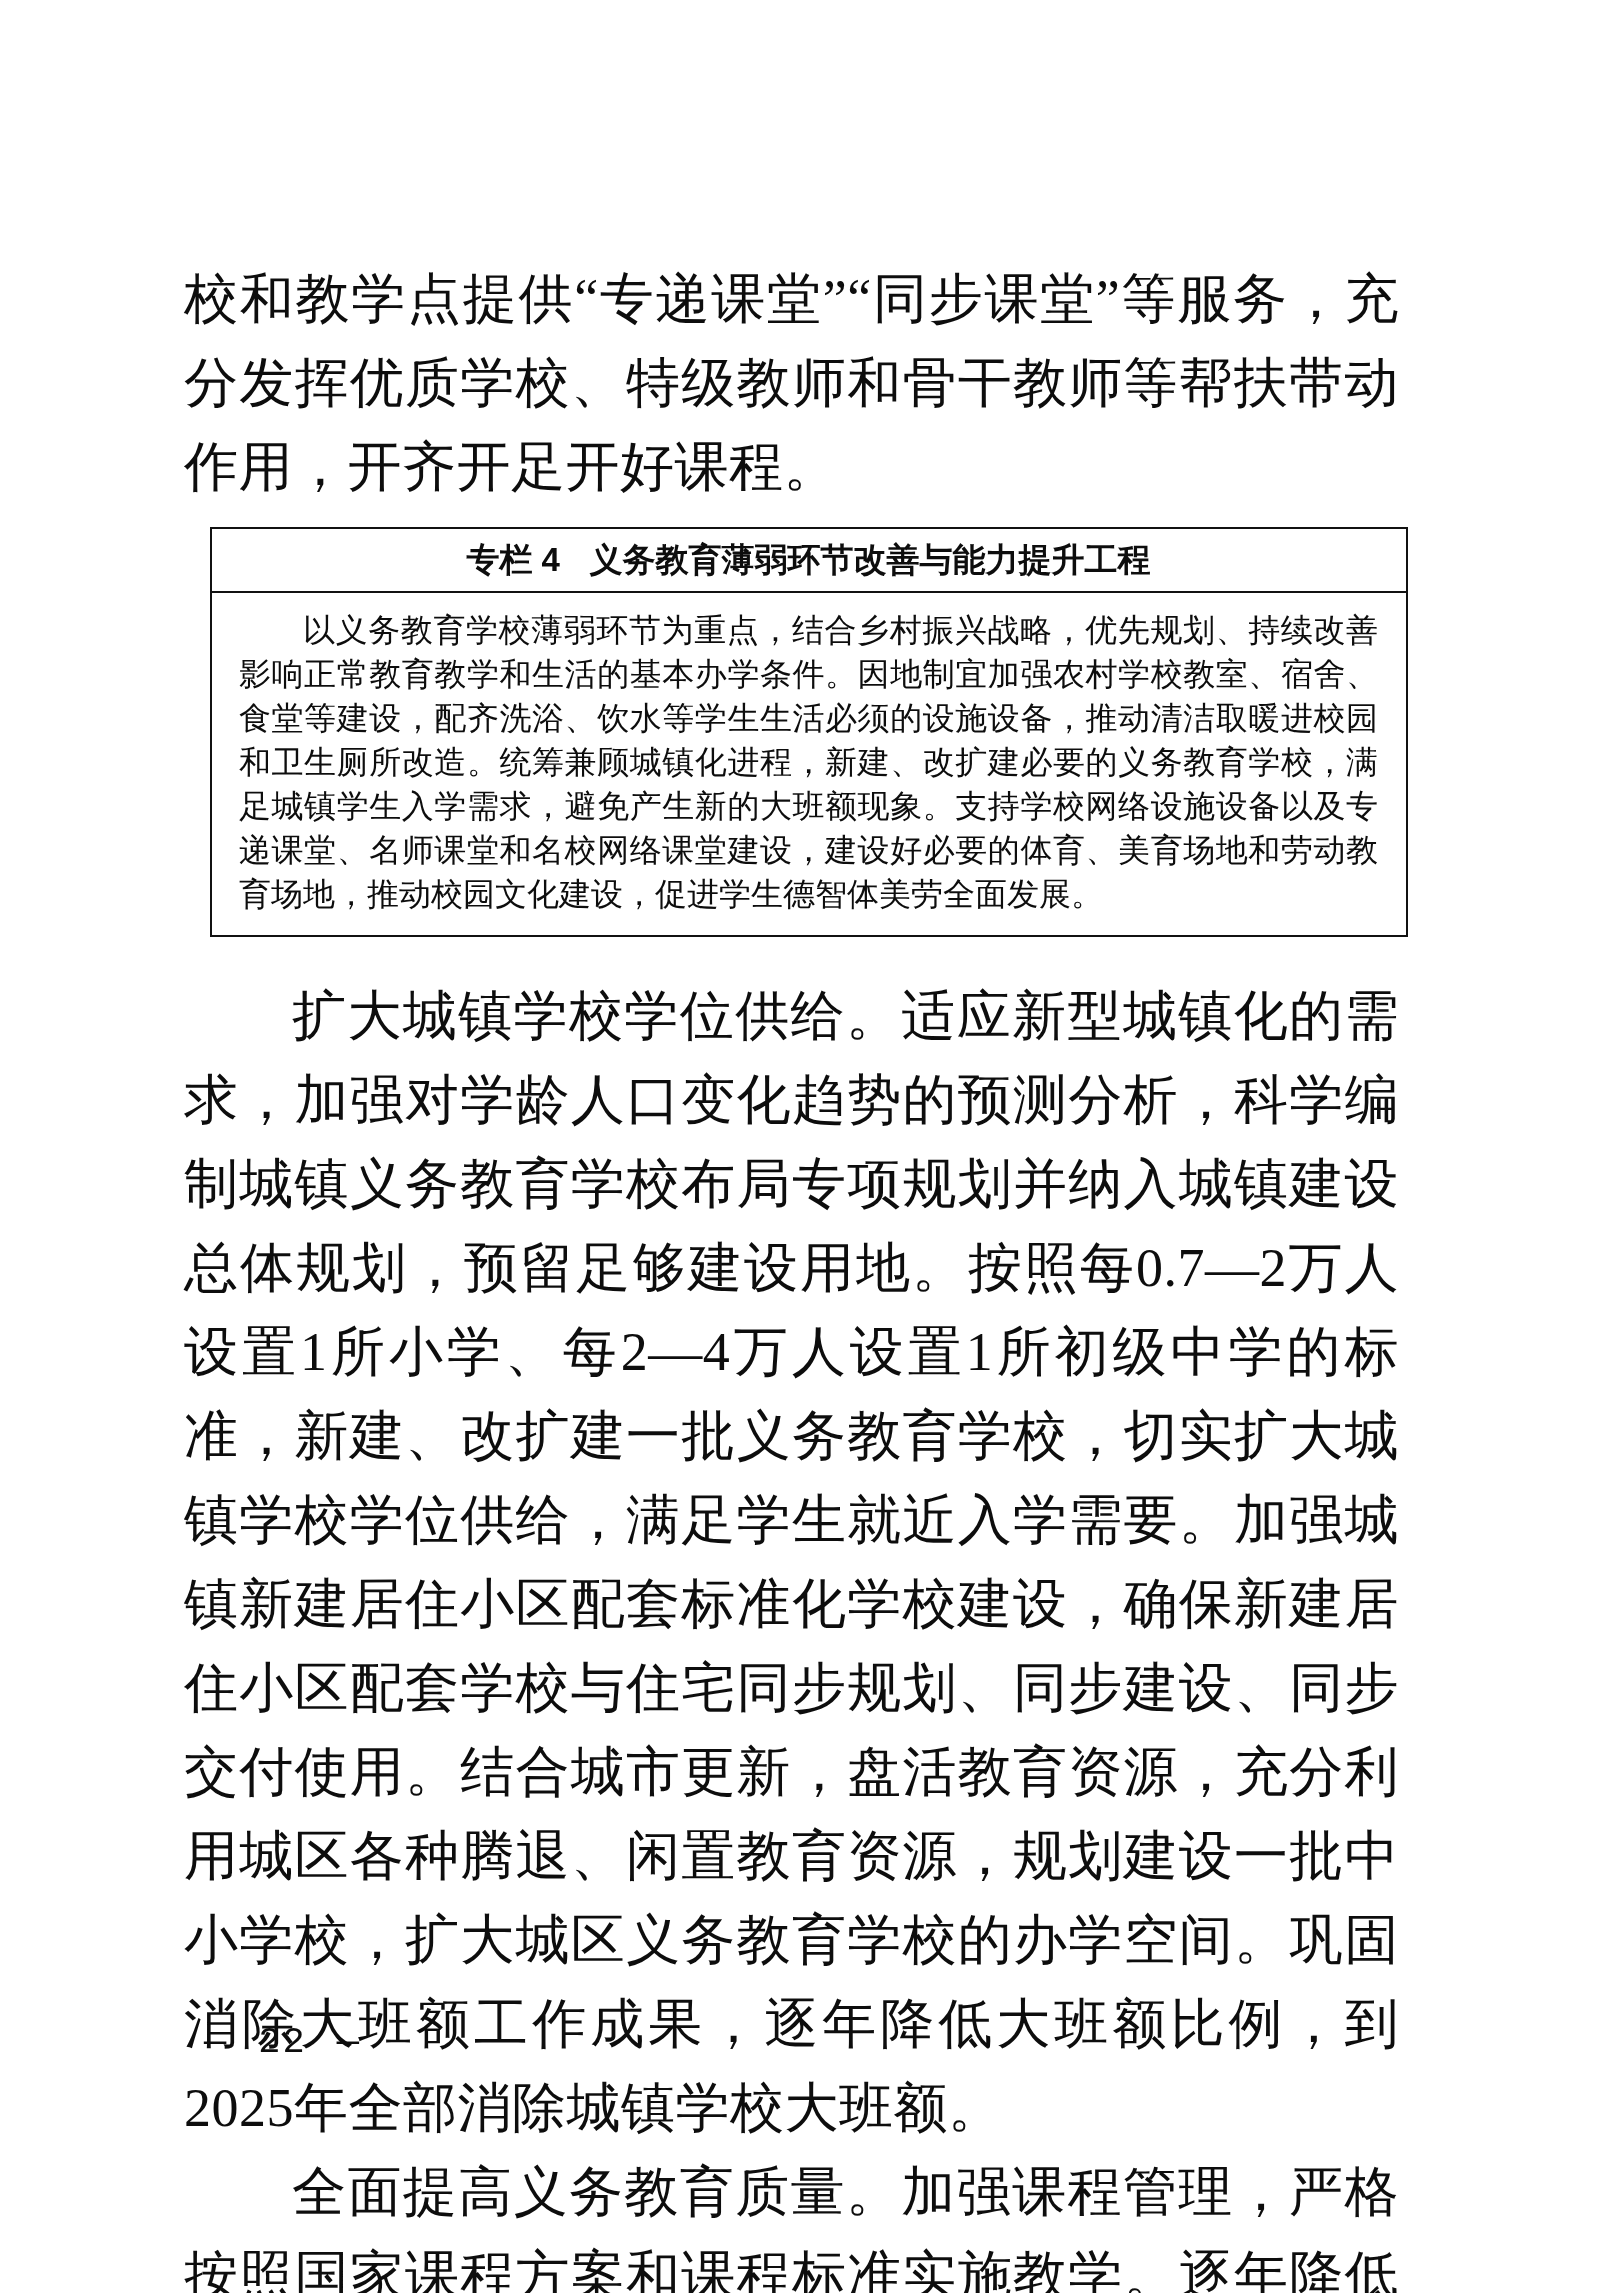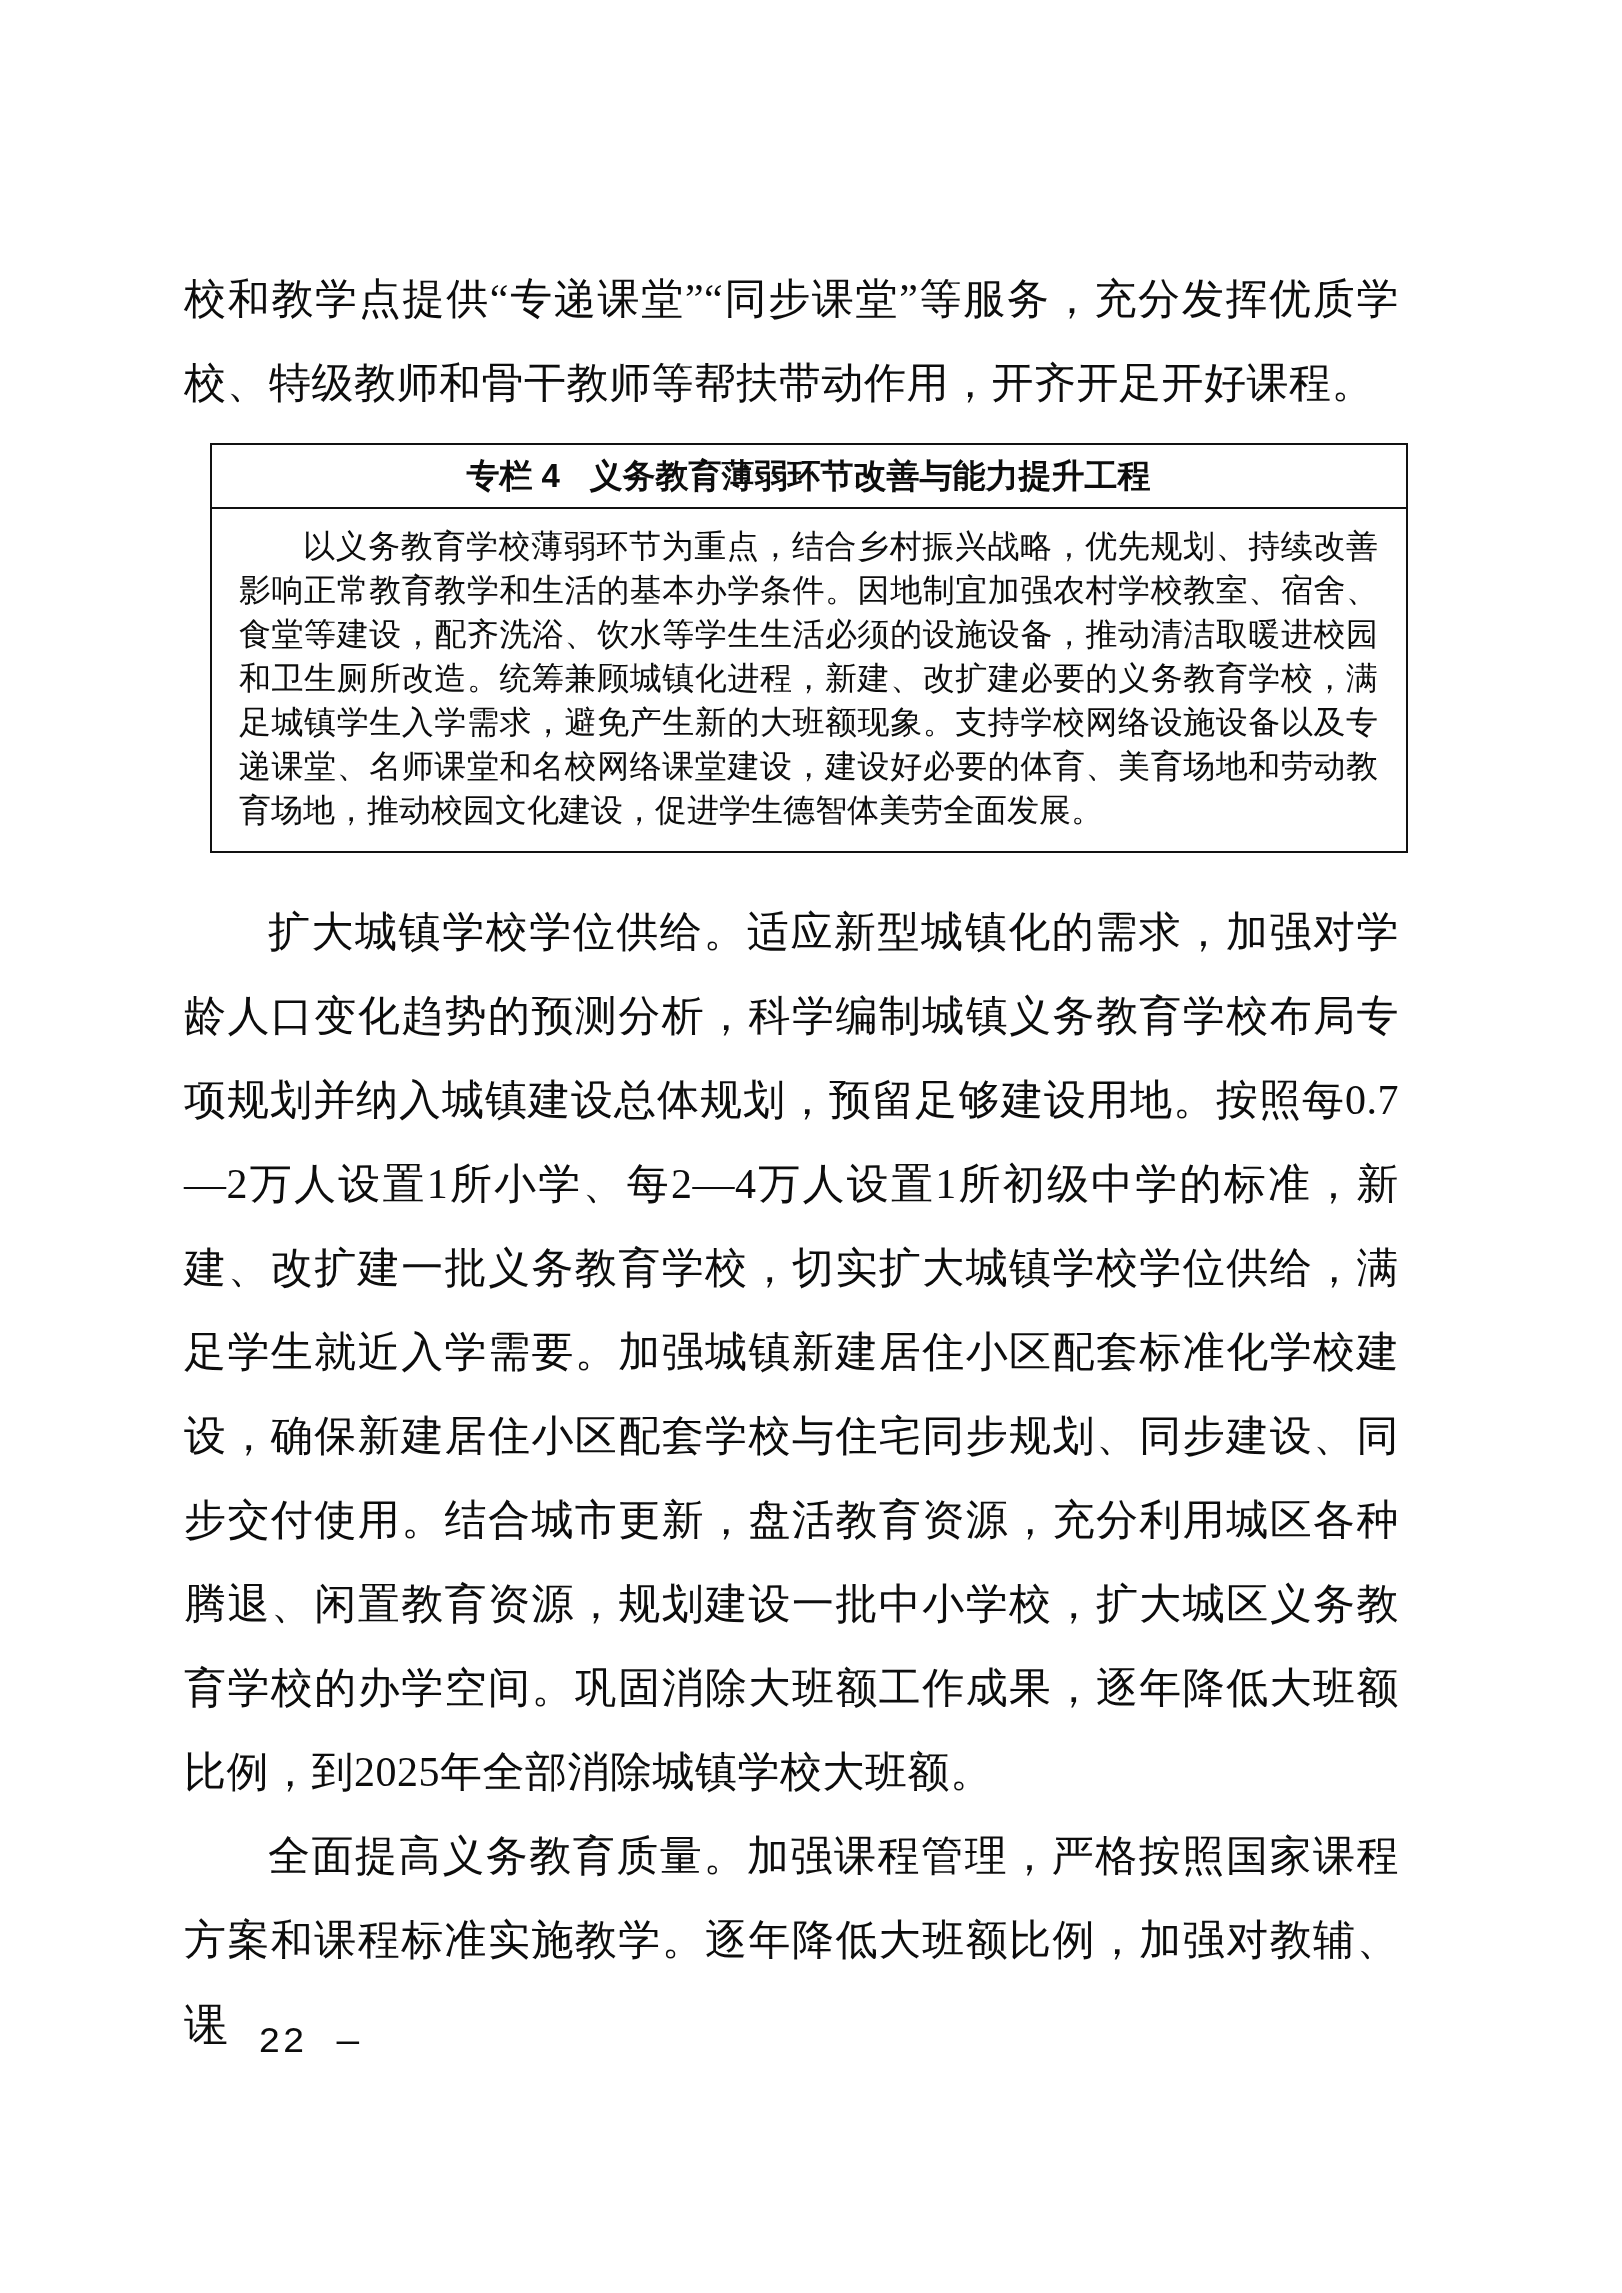--- a/index.html
+++ b/index.html
@@ -17,21 +17,21 @@
     overflow: hidden;
   }
   .content {
     position: absolute;
     left: 184px;
     top: 257px;
     width: 1215px;
   }
   .para {
     margin: 0;
-    font-size: 42px;
+    font-size: 54px;
     line-height: 84px;
     text-align: justify;
     text-justify: inter-character;
     letter-spacing: 0.5px;
     color: #0d0d0d;
   }
   .para.indent {
     text-indent: 2em;
   }
   .panel {

